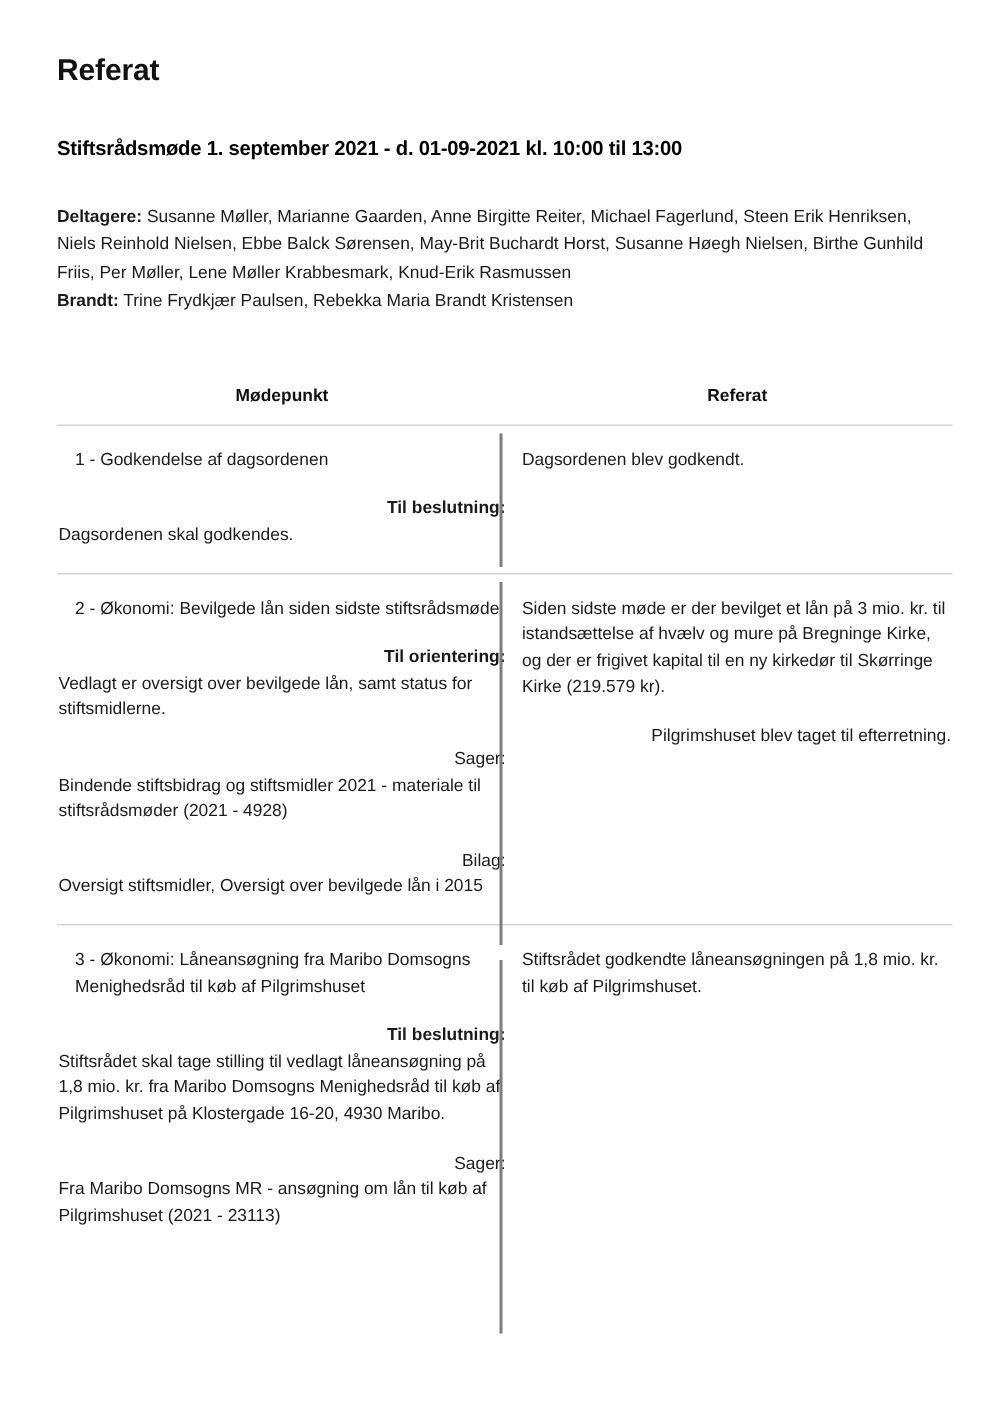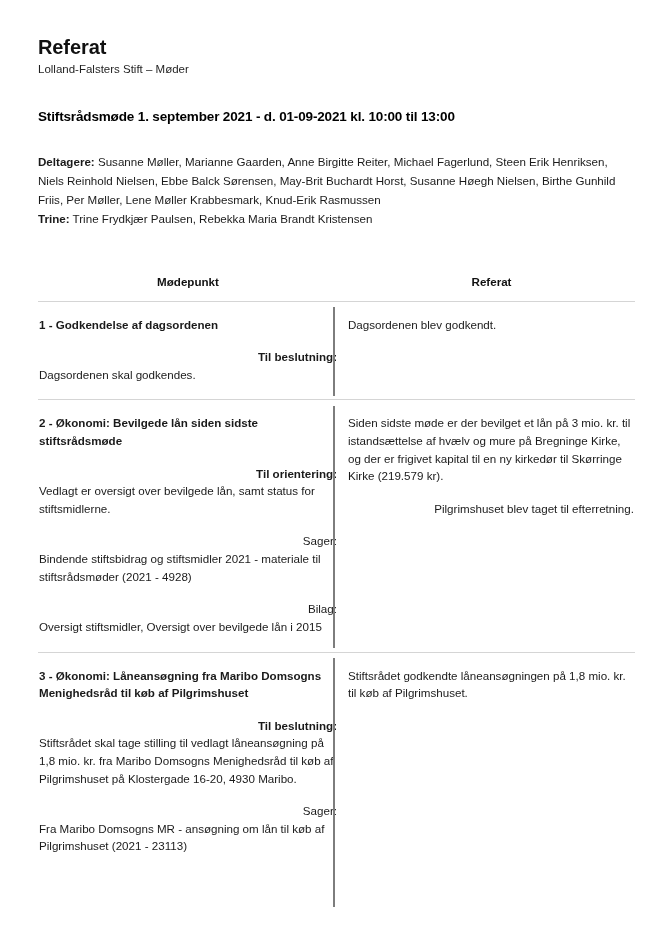--- a/index.html
+++ b/index.html
@@ -107,22 +107,22 @@
     line-height: 1.52;
     padding-top: 14px;
     padding-bottom: 16px;
     color: #1a1a1a;
   }
   .tbl tbody tr + tr td {
     border-top: 1.6px solid #d5d5d5;
   }
 
   .cell-head {
-    font-weight: bold;
-    margin: 0 0 0 0;
+    font-weight: normal;
+    margin: 0 0 0 11px;
   }
   .para {
     margin: 0;
   }
   .para.gap {
     margin-top: 15px;
     text-align: right;
   }
   .sub-label {
     font-weight: bold;
@@ -138,27 +138,26 @@
   }
 </style>
 </head>
 <body>
 
 <div class="page">
   <div class="content">
 
     <div class="doc-header">
       <h1 class="doc-title">Referat</h1>
-      <p class="doc-subtitle">Lolland-Falsters Stift – Møder</p>
       <h2 class="meeting-title">Stiftsrådsmøde 1. september 2021 - d. 01-09-2021 kl. 10:00 til 13:00</h2>
     </div>
 
     <div class="attendees">
       <div class="attendees-line"><span class="lbl">Deltagere:</span><span> Susanne Møller, Marianne Gaarden, Anne Birgitte Reiter, Michael Fagerlund, Steen Erik Henriksen, Niels Reinhold Nielsen, Ebbe Balck Sørensen, May-Brit Buchardt Horst, Susanne Høegh Nielsen, Birthe Gunhild Friis, Per Møller, Lene Møller Krabbesmark, Knud-Erik Rasmussen</span></div>
-      <div class="attendees-line"><span class="lbl">Trine:</span><span> Trine Frydkjær Paulsen, Rebekka Maria Brandt Kristensen</span></div>
+      <div class="attendees-line"><span class="lbl">Brandt:</span><span> Trine Frydkjær Paulsen, Rebekka Maria Brandt Kristensen</span></div>
     </div>
 
     <div class="table-wrap">
       <table class="tbl">
         <colgroup>
             <col class="c1">
             <col class="c2">
           </colgroup>
         <thead>
           <tr class="hdr-row">

